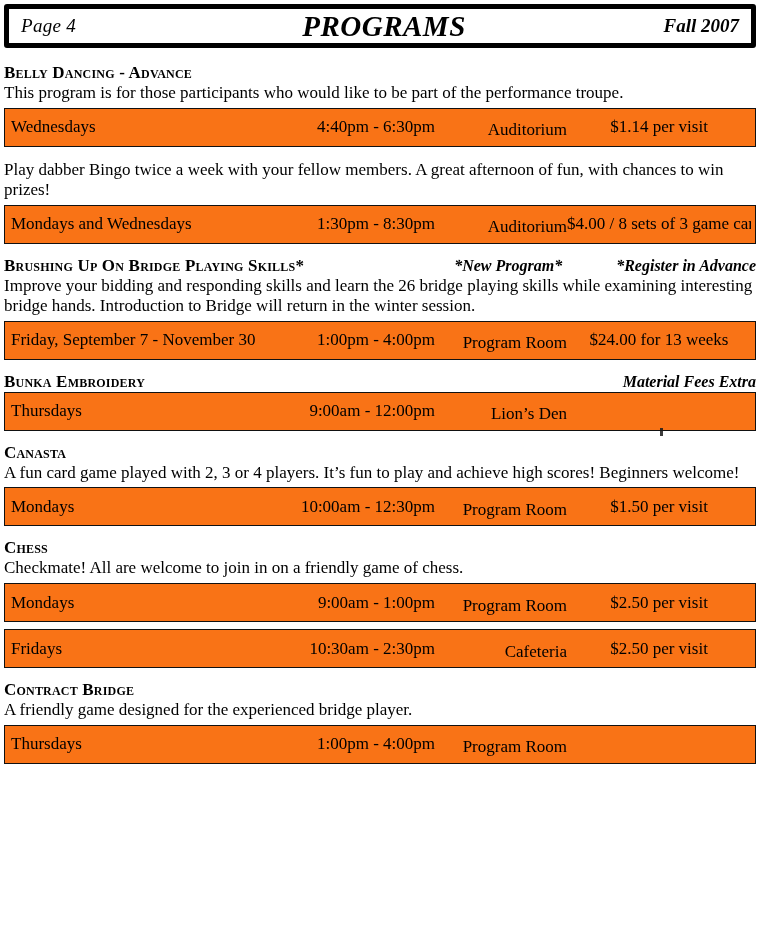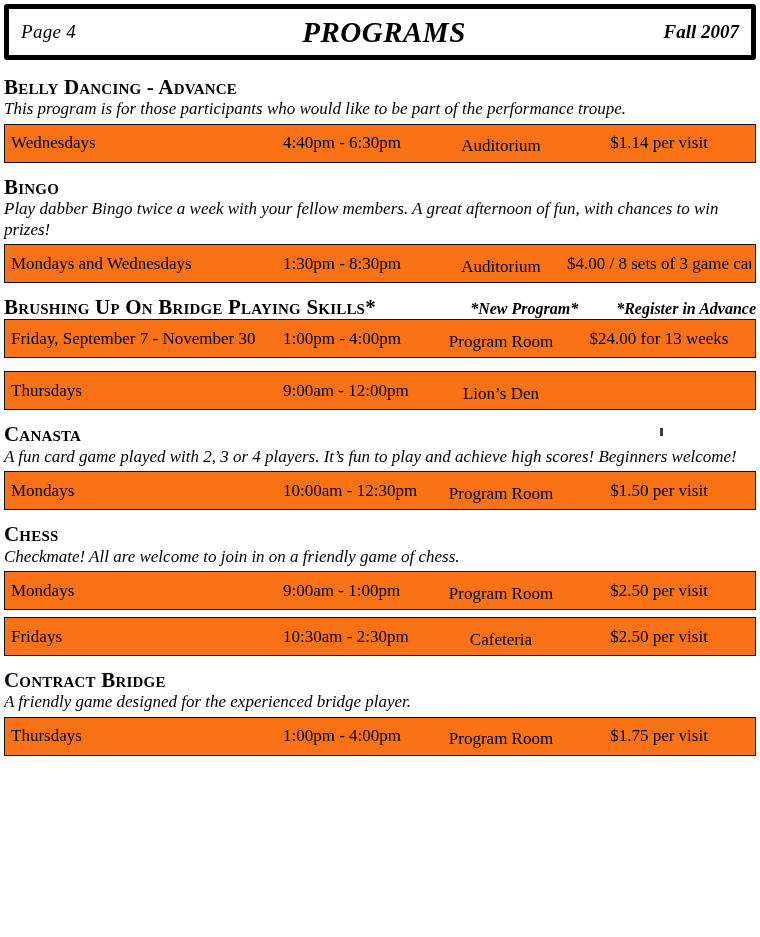--- a/index.html
+++ b/index.html
@@ -21,21 +21,21 @@
     width: 760px;
     height: 937px;
     box-sizing: border-box;
     padding: 0 2px;
   }
 
   
   .masthead {
     position: relative;
     margin: 4px 2px 0 2px;
-    height: 56px;
+    height: 44px;
     border: 5px solid #000000;
     border-radius: 3px;
     background: #ffffff;
     box-sizing: border-box;
     display: flex;
     align-items: center;
     padding: 0 12px;
   }
   .masthead-left {
     font-style: italic;
@@ -74,45 +74,44 @@
   }
   .sec-head {
     display: flex;
     align-items: baseline;
     justify-content: flex-start;
     margin: 0 0 1px 0;
     line-height: 1.06;
   }
   .sec-title {
     font-weight: bold;
-    font-size: 21px;
+    font-size: 17px;
     font-variant: small-caps;
     letter-spacing: 0.2px;
     white-space: nowrap;
   }
   .sec-notes {
     margin-left: auto;
     display: flex;
     align-items: baseline;
     white-space: nowrap;
   }
   .sec-note {
     font-weight: bold;
     font-style: italic;
     font-size: 16px;
-    margin-left: 38px;
+    margin-left: 54px;
   }
   .sec-note:first-child { margin-left: 2px; }
 
   .sec-desc {
     font-size: 17px;
     line-height: 1.21;
     margin: 0 0 4px 0;
     padding-right: 2px;
-    font-style: italic;
   }
 
   
   .rows { }
   .row {
     border: 1.5px solid #111111;
     background: #f97316;
     height: 39px;
     display: flex;
     align-items: center;
@@ -125,25 +124,25 @@
     font-size: 17px;
     white-space: nowrap;
     overflow: hidden;
   }
   .c-days {
     flex: 0 0 272px;
     text-align: left;
   }
   .c-time {
     flex: 0 0 152px;
-    text-align: left;
+    text-align: right;
   }
   .c-place {
     flex: 0 0 132px;
-    text-align: center;
+    text-align: right;
     margin-top: 6px;
   }
   .c-price {
     flex: 1 1 auto;
     text-align: center;
   }
 
   
   .speck {
     position: absolute;
@@ -173,51 +172,55 @@
         <div class="rows">
           <div class="row">
             <div class="cell c-days">Wednesdays</div>
             <div class="cell c-time">4:40pm - 6:30pm</div>
             <div class="cell c-place">Auditorium</div>
             <div class="cell c-price">$1.14 per visit</div>
           </div>
         </div>
       </div>
       <div class="section">
-        <div class="sec-head">
-          <div class="sec-title">Bingo</div>
-        </div>
         <div class="sec-desc">Play dabber Bingo twice a week with your fellow members.  A great afternoon of fun, with chances to win prizes!</div>
         <div class="rows">
           <div class="row">
             <div class="cell c-days">Mondays and Wednesdays</div>
             <div class="cell c-time">1:30pm - 8:30pm</div>
             <div class="cell c-place">Auditorium</div>
             <div class="cell c-price">$4.00 / 8 sets of 3 game cards</div>
           </div>
         </div>
       </div>
       <div class="section">
         <div class="sec-head">
           <div class="sec-title">Brushing Up On Bridge Playing Skills*</div>
           <div class="sec-notes">
             <div class="sec-note">*New Program*</div>
             <div class="sec-note">*Register in Advance</div>
           </div>
         </div>
+        <div class="sec-desc">Improve your bidding and responding skills and learn the 26 bridge playing skills while examining interesting bridge hands. Introduction to Bridge will return in the winter session.</div>
         <div class="rows">
           <div class="row">
             <div class="cell c-days">Friday, September 7 - November 30</div>
             <div class="cell c-time">1:00pm - 4:00pm</div>
             <div class="cell c-place">Program Room</div>
             <div class="cell c-price">$24.00 for 13 weeks</div>
           </div>
         </div>
       </div>
       <div class="section">
+        <div class="sec-head">
+          <div class="sec-title">Bunka Embroidery</div>
+          <div class="sec-notes">
+            <div class="sec-note">Material Fees Extra</div>
+          </div>
+        </div>
         <div class="rows">
           <div class="row">
             <div class="cell c-days">Thursdays</div>
             <div class="cell c-time">9:00am - 12:00pm</div>
             <div class="cell c-place">Lion’s Den</div>
           </div>
         </div>
       </div>
       <div class="section">
         <div class="sec-head">
@@ -256,21 +259,20 @@
       <div class="section">
         <div class="sec-head">
           <div class="sec-title">Contract Bridge</div>
         </div>
         <div class="sec-desc">A friendly game designed for the experienced bridge player.</div>
         <div class="rows">
           <div class="row">
             <div class="cell c-days">Thursdays</div>
             <div class="cell c-time">1:00pm - 4:00pm</div>
             <div class="cell c-place">Program Room</div>
-            <div class="cell c-price">$1.75 per visit</div>
           </div>
         </div>
       </div>
     </div>
 
   <div class="speck" style="left:660px; top:424px;"></div>
 
 </div>
 
 </body></html>

